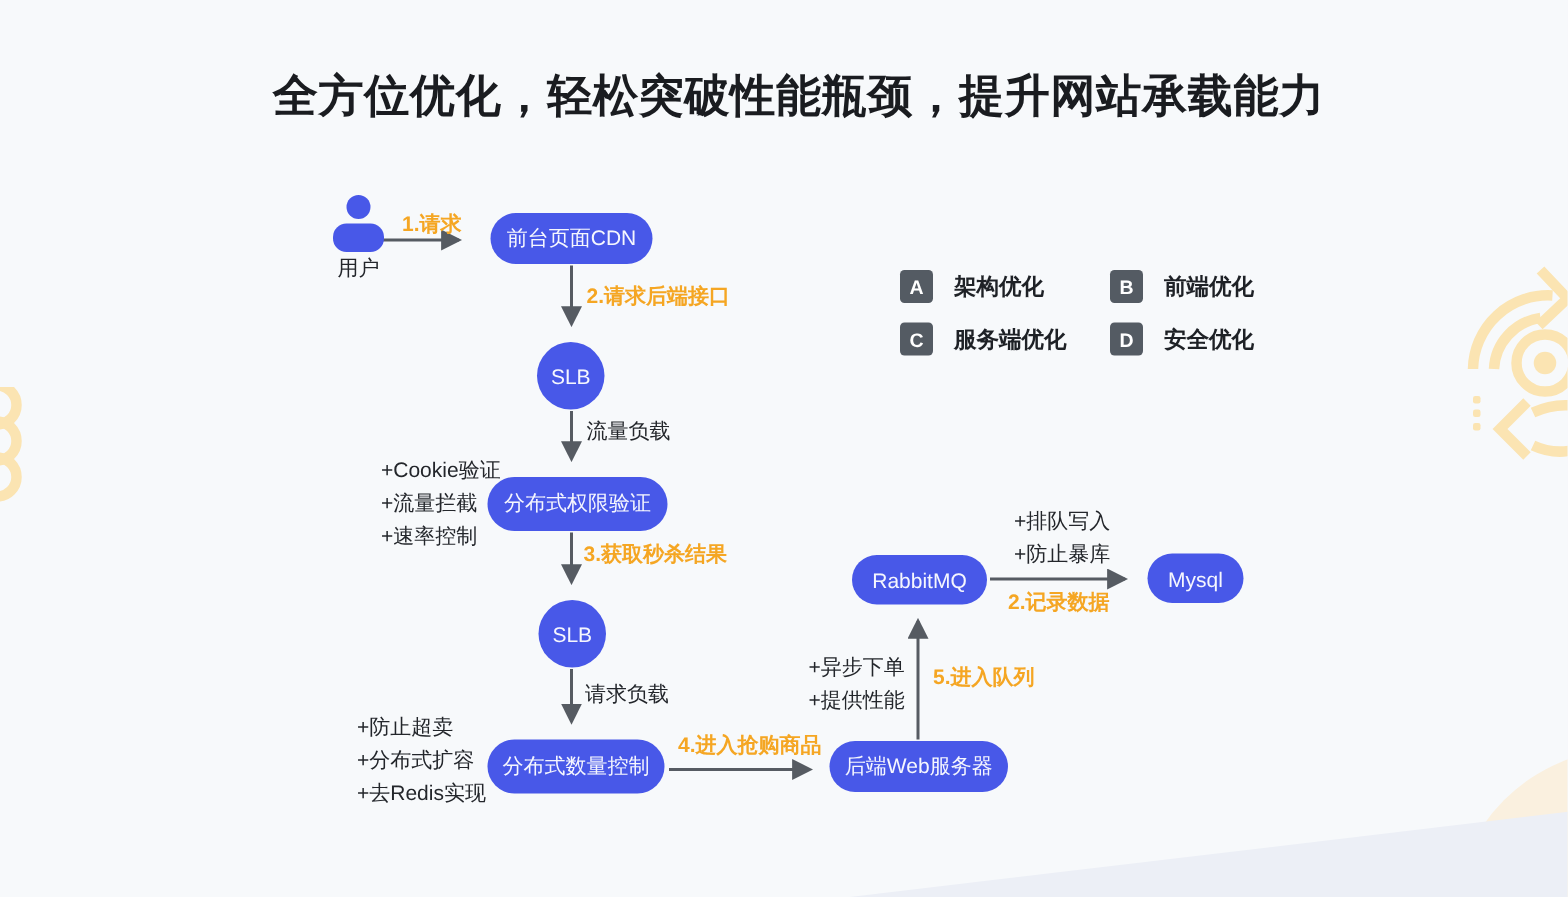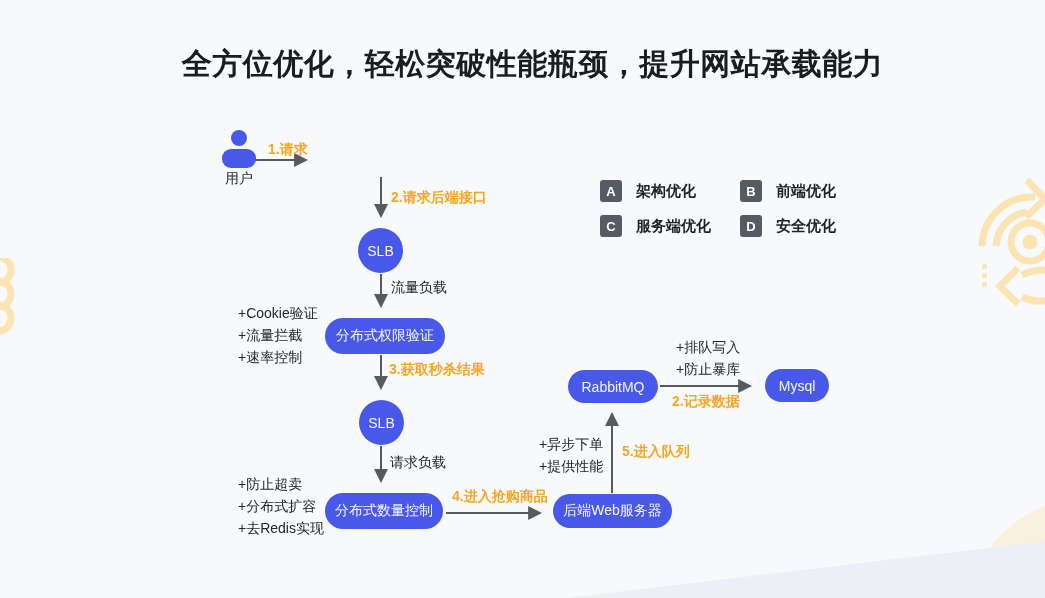--- a/index.html
+++ b/index.html
@@ -102,39 +102,40 @@
       <line x1="660" y1="386" x2="750" y2="386" marker-end="url(#ah)"></line>
     </g>
   </svg>
 
   <svg class="deco-svg" style="left:221px;top:128px;" width="36" height="42" viewBox="0 0 36 42">
     <circle cx="18" cy="10" r="8" fill="#4858E8"></circle>
     <rect x="1" y="21" width="34" height="19" rx="9" fill="#4858E8"></rect>
   </svg>
   <div class="user-label">用户</div>
 
+  <div class="pill" style="left:327px;top:142px;width:108px;height:34px;">前台页面CDN</div>
   <div class="circle-node" style="left:358px;top:228px;">SLB</div>
   <div class="pill" style="left:325px;top:318px;width:120px;height:36px;">分布式权限验证</div>
   <div class="circle-node" style="left:359px;top:400px;">SLB</div>
   <div class="pill" style="left:325px;top:493px;width:118px;height:36px;">分布式数量控制</div>
   <div class="pill" style="left:553px;top:494px;width:119px;height:34px;">后端Web服务器</div>
   <div class="pill" style="left:568px;top:370px;width:90px;height:33px;">RabbitMQ</div>
   <div class="pill" style="left:765px;top:369px;width:64px;height:33px;">Mysql</div>
 
   <div class="step" style="left:268px;top:141px;">1.请求</div>
   <div class="step" style="left:391px;top:189px;">2.请求后端接口</div>
   <div class="step" style="left:389px;top:361px;">3.获取秒杀结果</div>
   <div class="step" style="left:452px;top:488px;">4.进入抢购商品</div>
   <div class="step" style="left:622px;top:443px;">5.进入队列</div>
   <div class="step" style="left:672px;top:393px;">2.记录数据</div>
 
   <div class="flowlabel" style="left:391px;top:279px;">流量负载</div>
   <div class="flowlabel" style="left:390px;top:454px;">请求负载</div>
 
-  <div class="ann" style="left:238px;top:302px;">
+  <div class="ann" style="left:254px;top:302px;">
     <div>+Cookie验证</div>
     <div>+流量拦截</div>
     <div>+速率控制</div>
   </div>
   <div class="ann" style="left:238px;top:473px;">
     <div>+防止超卖</div>
     <div>+分布式扩容</div>
     <div>+去Redis实现</div>
   </div>
   <div class="ann" style="left:539px;top:433px;">

